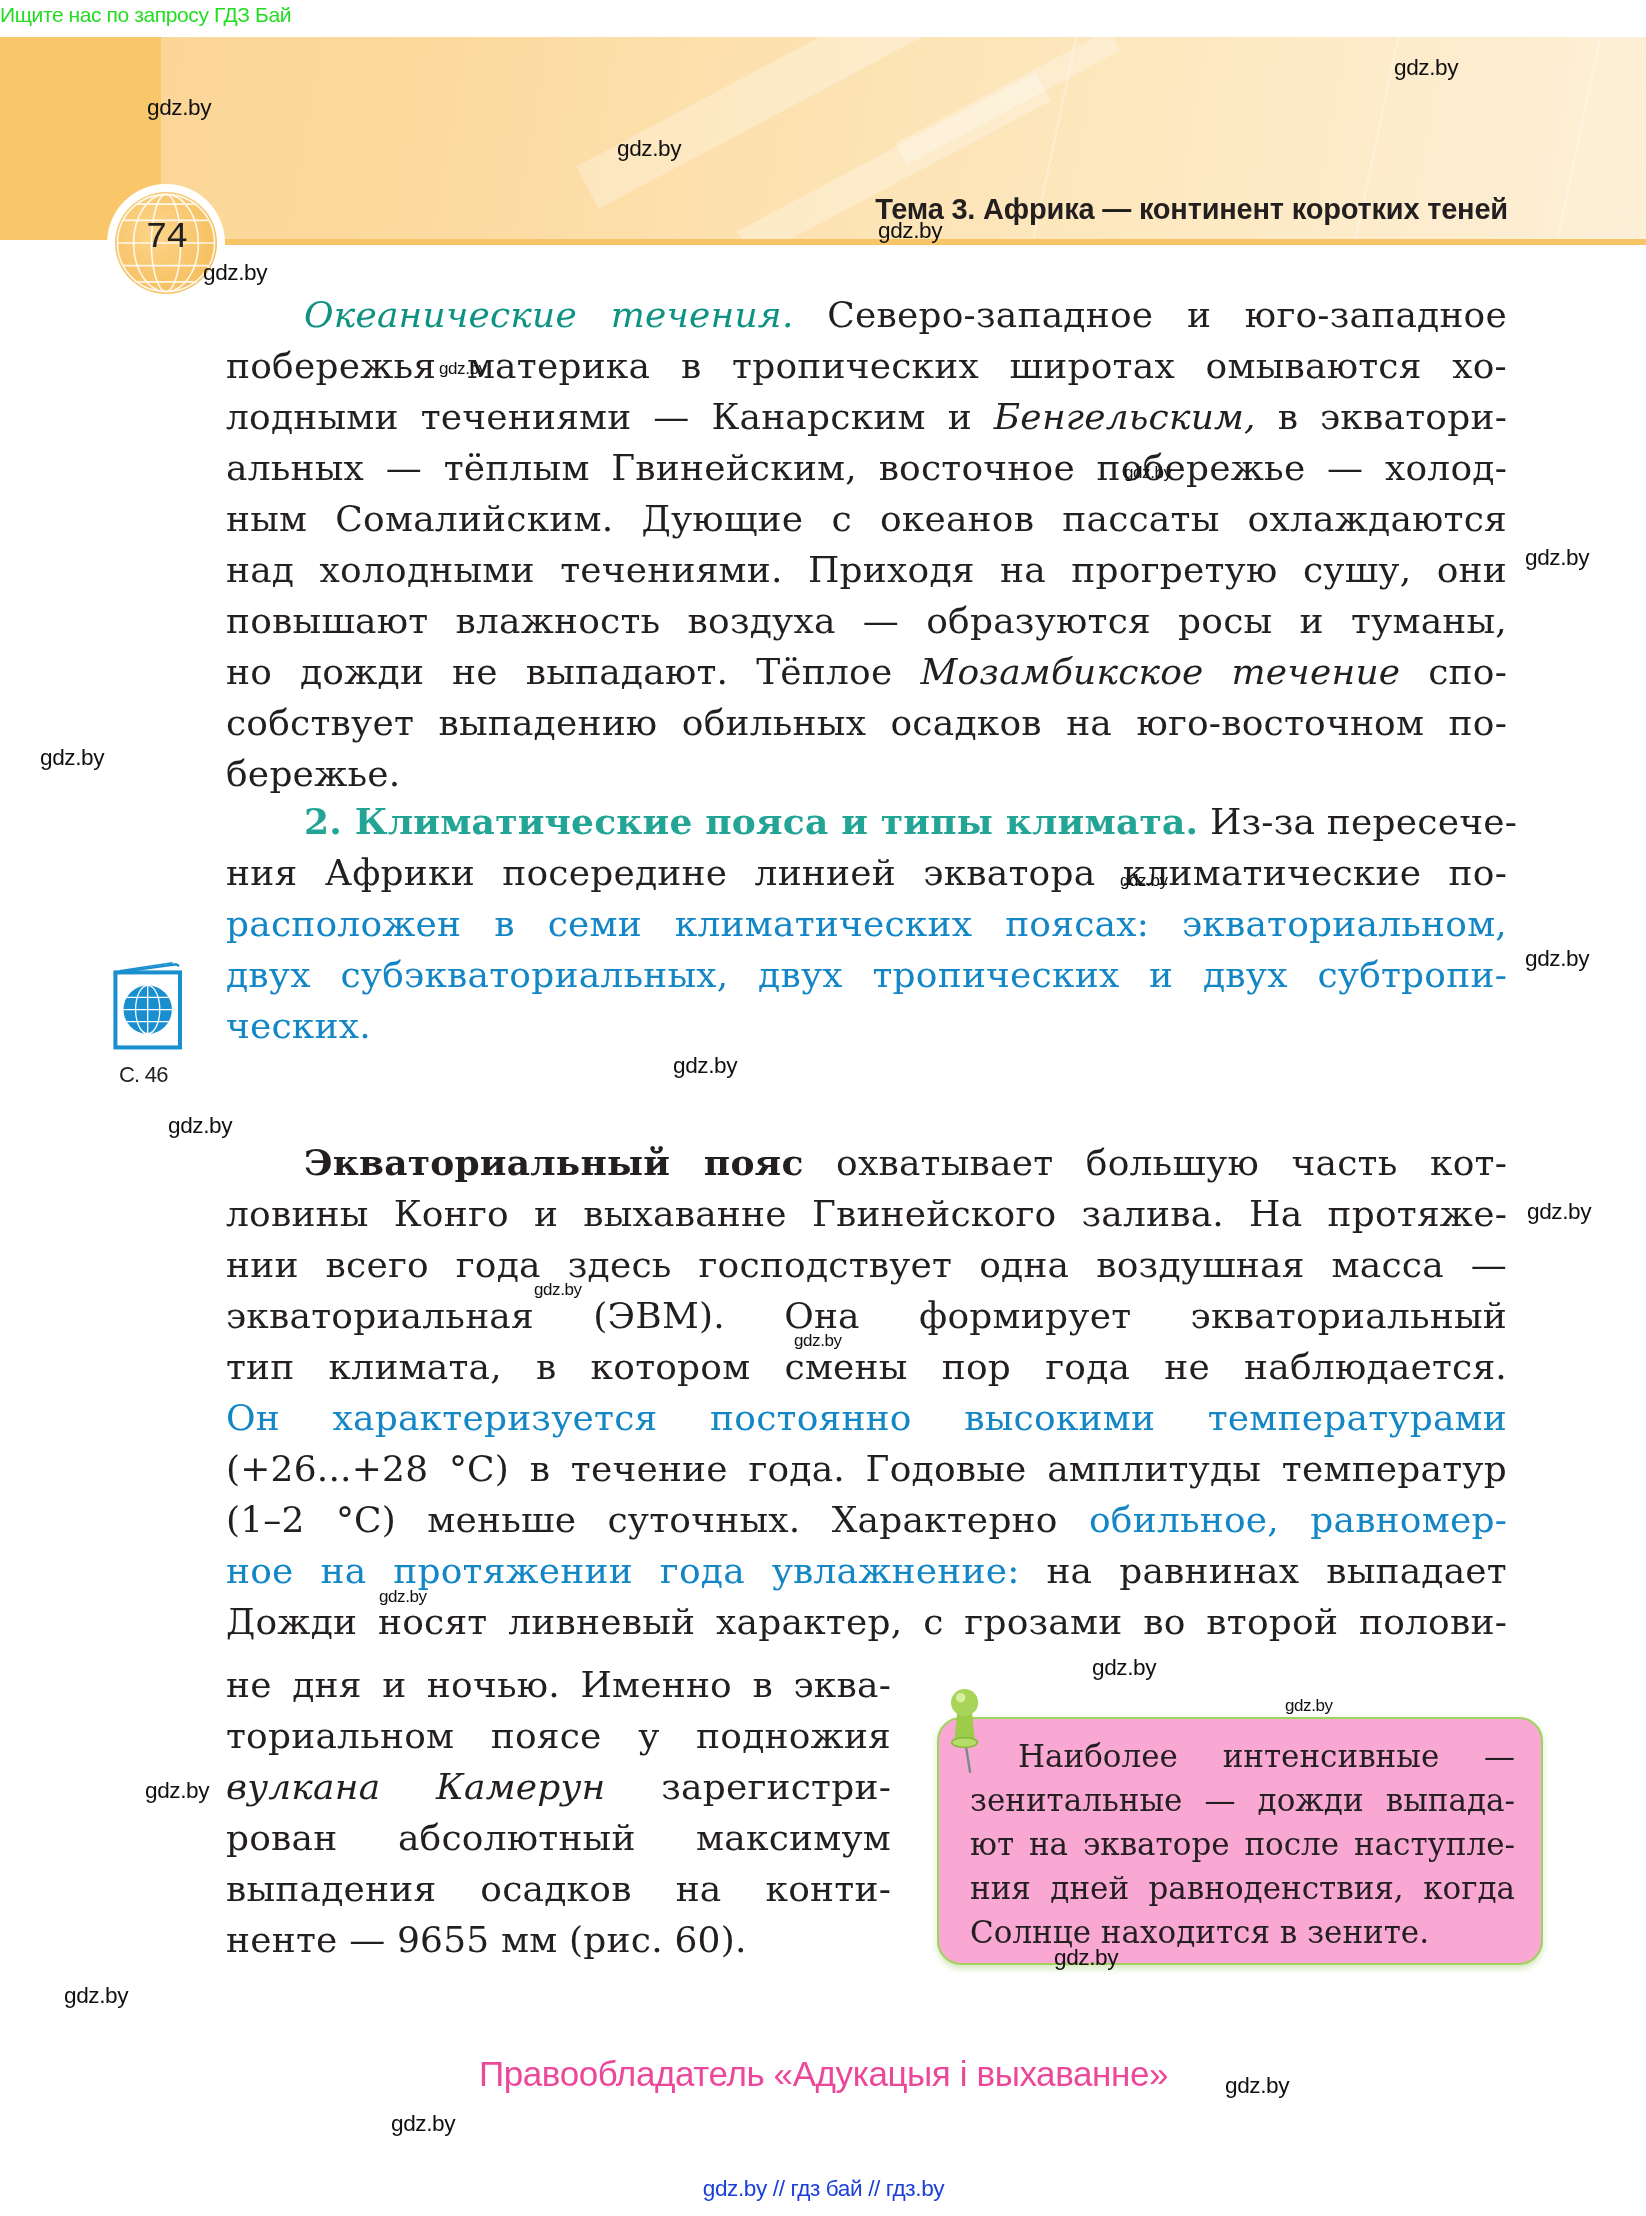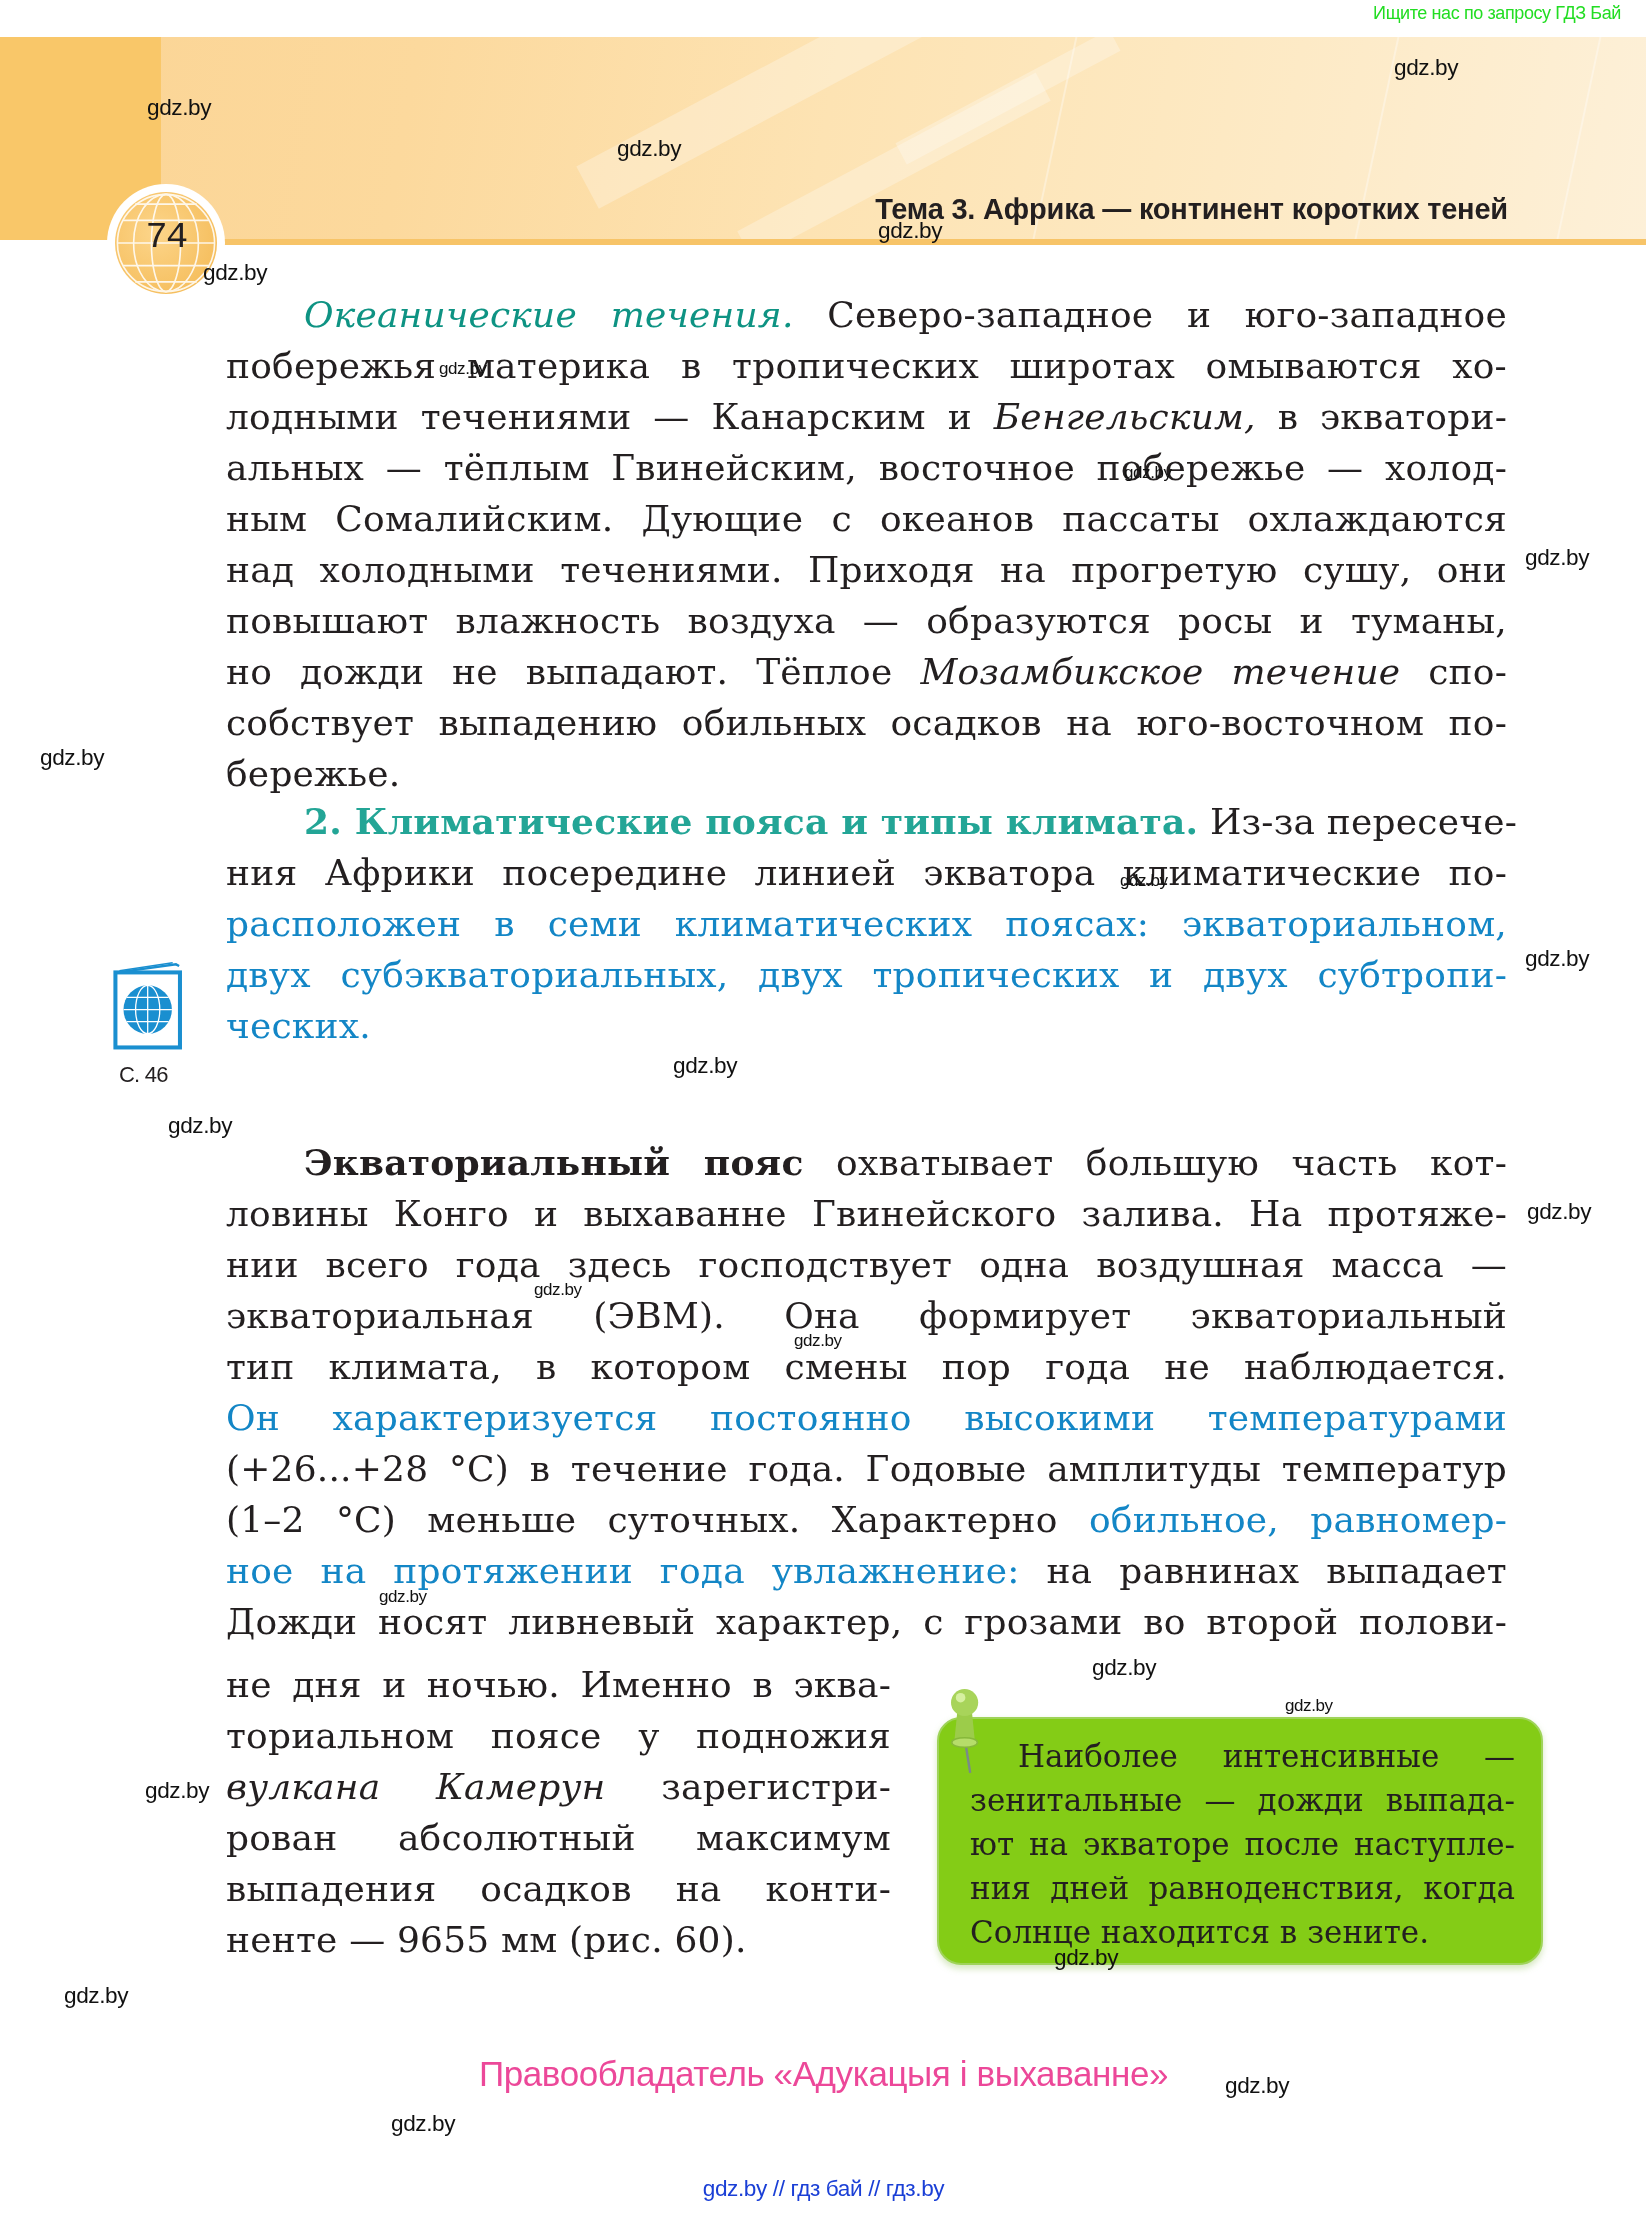--- a/index.html
+++ b/index.html
@@ -1,20 +1,20 @@
 <!DOCTYPE html>
 <html style="font-size:13px"><head>
 <meta charset="utf-8">
 <style>
   * { margin:0; padding:0; box-sizing:border-box; }
   html, body { width:1647px; height:2216px; background:#ffffff; overflow:hidden; }
   body { position:relative; font-family:"DejaVu Serif", serif; color:#231f20; }
 
-  .top-search { position:absolute; left:0; width:1621px; top:3.2px; text-align:right;
-    font-family:"Liberation Sans", sans-serif; font-size:18px; color:#22dd22; letter-spacing:-0.4px; }
+  .top-search { position:absolute; left:0; width:1621px; top:3.2px; text-align:left;
+    font-family:"Liberation Sans", sans-serif; font-size:21px; color:#22dd22; letter-spacing:-0.4px; }
 
   .banner { position:absolute; left:0; top:37px; width:1647px; height:203px;
     background: linear-gradient(100deg, #fbd494 0%, #fcd99d 25%, #fde3b3 50%, #fde8c0 70%, #fdf0d8 100%); overflow:hidden; }
   .banner .streak { position:absolute; background:rgba(255,255,255,0.28); transform:rotate(-28deg); }
   .banner .line { position:absolute; width:1.6px; background:rgba(255,255,255,0.35); transform:rotate(12deg); height:322px; top:-32px; }
   .left-strip { position:absolute; left:0; top:37px; width:161px; height:203px; background:#f9c769; }
   .banner-rule { position:absolute; left:222px; top:239px; width:1425px; height:6.4px; background:#f7c468; }
 
   .page-badge { position:absolute; left:107px; top:184px; width:118px; height:118px; border-radius:50%; background:#fff; }
   .page-badge .globe { position:absolute; left:8px; top:8px; width:102px; height:102px; border-radius:50%;
@@ -36,21 +36,21 @@
   .teal { color:#0e9383; }
   .teal-b { color:#23a596; font-weight:bold; }
   .blue { color:#1386c6; }
   .it { font-style:italic; }
   .b { font-weight:bold; }
 
   .ref-icon { position:absolute; left:113px; top:961px; width:71px; height:89px; }
   .ref-label { position:absolute; left:119px; top:1062px; font-family:"Liberation Sans", sans-serif; font-size:22px; color:#231f20; letter-spacing:-0.8px; }
 
   .note { position:absolute; left:937px; top:1717px; width:606px; height:248px; border:2.4px solid #9fd35a; border-radius:24px;
-    background:#84cc16; box-shadow:0 3.2px 6.4px rgba(140,190,80,0.35); }
+    background:#f9a8d4; box-shadow:0 3.2px 6.4px rgba(140,190,80,0.35); }
   .note-text { position:absolute; left:31px; top:14.5px; width:545px; font-size:31px; line-height:44px; }
   .note-text .line-row { height:44px; }
   .pin { position:absolute; left:943px; top:1686px; width:48px; height:89px; }
 
   .copyright { position:absolute; left:0; width:1647px; top:2054px; text-align:center;
     font-family:"Liberation Sans", sans-serif; font-size:35px; color:#ec4899; letter-spacing:-0.4px; }
   .footer-links { position:absolute; left:0; width:1647px; top:2176px; text-align:center;
     font-family:"Liberation Sans", sans-serif; font-size:22.6px; color:#1a3fd6; letter-spacing:-0.4px; }
 </style>
 </head>

